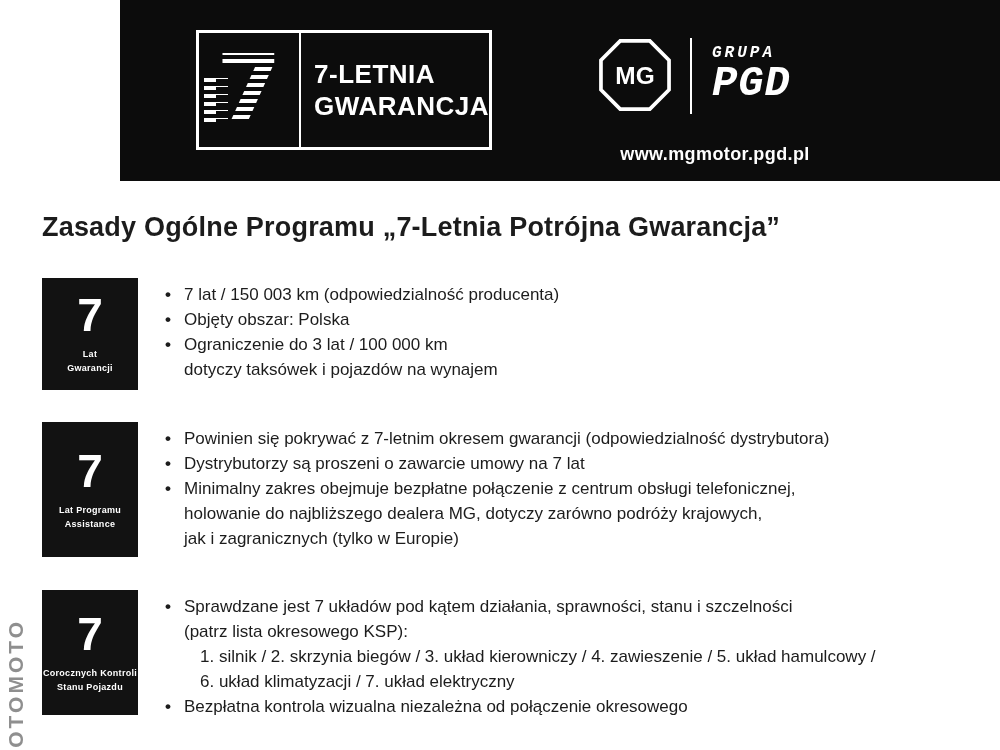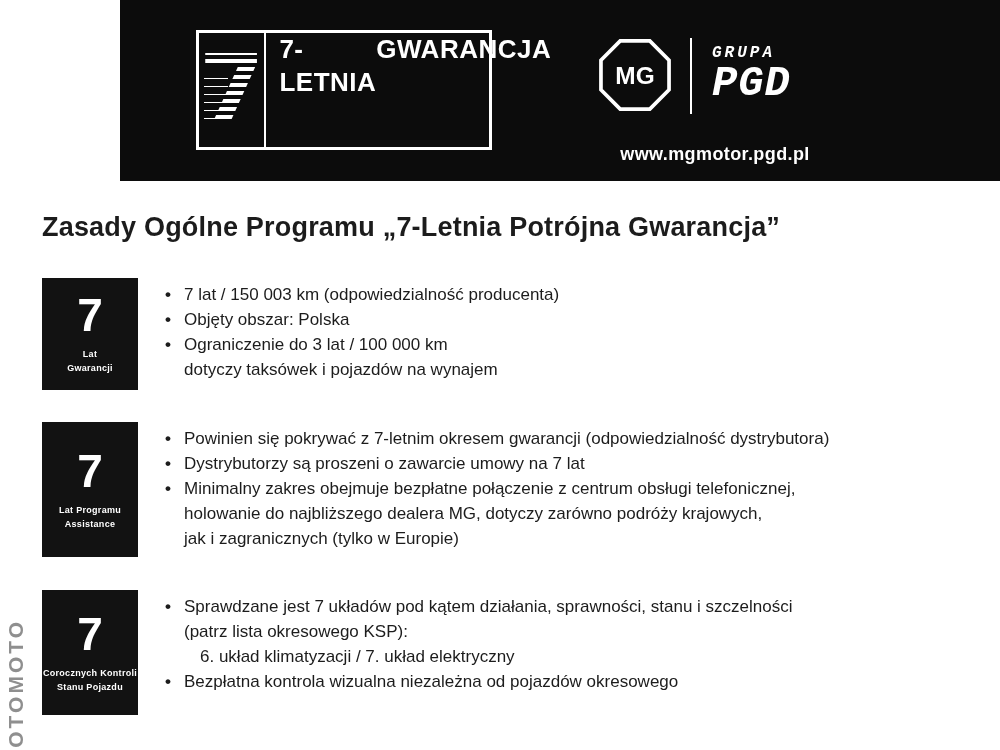--- a/index.html
+++ b/index.html
@@ -29,21 +29,21 @@
   .seven-wrap { position:relative; line-height:1; }
   .seven-glyph {
     font-family:"DejaVu Sans", sans-serif; font-weight:800; font-size:94px;
     line-height:1; color:#fff; display:block;
   }
   .seven-stripes {
     position:absolute; inset:0;
     background:repeating-linear-gradient(to bottom,transparent 0 4px,#0c0c0c 4px 8px);
   }
   .text-cell {
-    flex:1; display:flex; justify-content:center;
+    flex:1; display:flex; flex-direction:column; justify-content:center;
     padding-left:13px; font-weight:700; font-size:26px; letter-spacing:0.5px;
     line-height:1.25; color:#fff;
   }
   .mg-logo { position:absolute; left:478px; top:38px; }
   .header-divider { position:absolute; left:570px; top:38px; width:2px; height:76px; background:#fff; }
   .grupa-pgd { position:absolute; left:592px; top:44px; color:#fff;font-family:Liberation Mono, monospace; }
   .grupa-label { font-size:16px; font-style:italic; font-weight:900; letter-spacing:3px; }
   .pgd-label { font-size:42px; font-style:italic; font-weight:900; letter-spacing:1px; line-height:1.0; margin-top:1px; }
   .website { position:absolute; left:450px; top:144px; width:290px; text-align:center;
              color:#fff; font-weight:700; font-size:18px; letter-spacing:0.4px; }
@@ -157,20 +157,21 @@
     <div class="badge h3">
       <div class="badge-number">7</div>
       <div class="badge-label">
         <div>Corocznych Kontroli</div>
         <div>Stanu Pojazdu</div>
       </div>
     </div>
     <div class="bullets">
       <div class="line first">Sprawdzane jest 7 układów pod kątem działania, sprawności, stanu i szczelności</div>
       <div class="line">(patrz lista okresowego KSP):</div>
+      <div class="line indent">1. silnik / 2. skrzynia biegów / 3. układ kierowniczy / 4. zawieszenie / 5. układ hamulcowy /</div>
       <div class="line indent">6. układ klimatyzacji / 7. układ elektryczny</div>
-      <div class="line first">Bezpłatna kontrola wizualna niezależna od pojazdów okresowego</div>
+      <div class="line first">Bezpłatna kontrola wizualna niezależna od połączenie okresowego</div>
     </div>
   </div>
 
   <div class="watermark">OTOMOTO</div>
 
 </div>
 
 </body></html>

